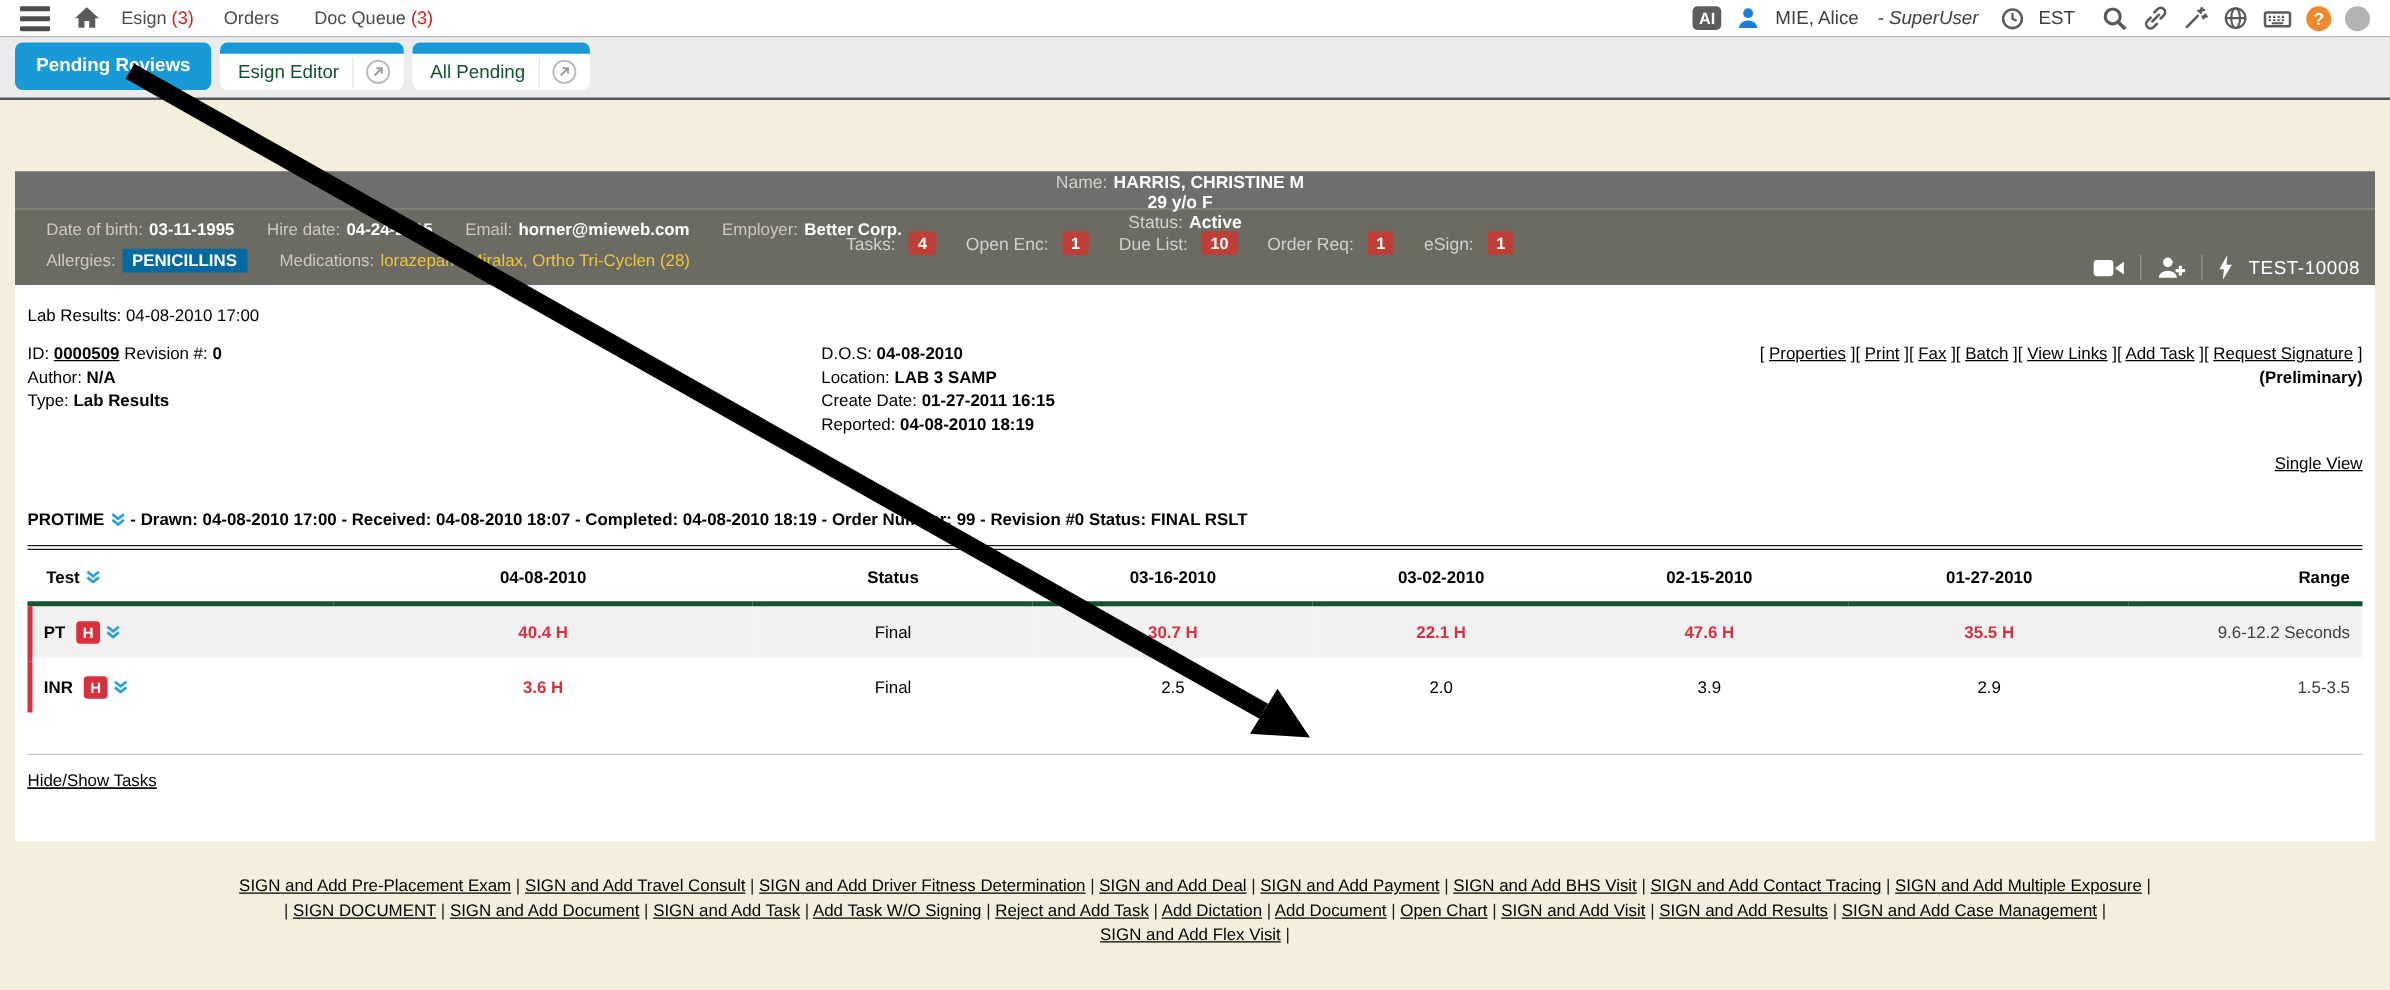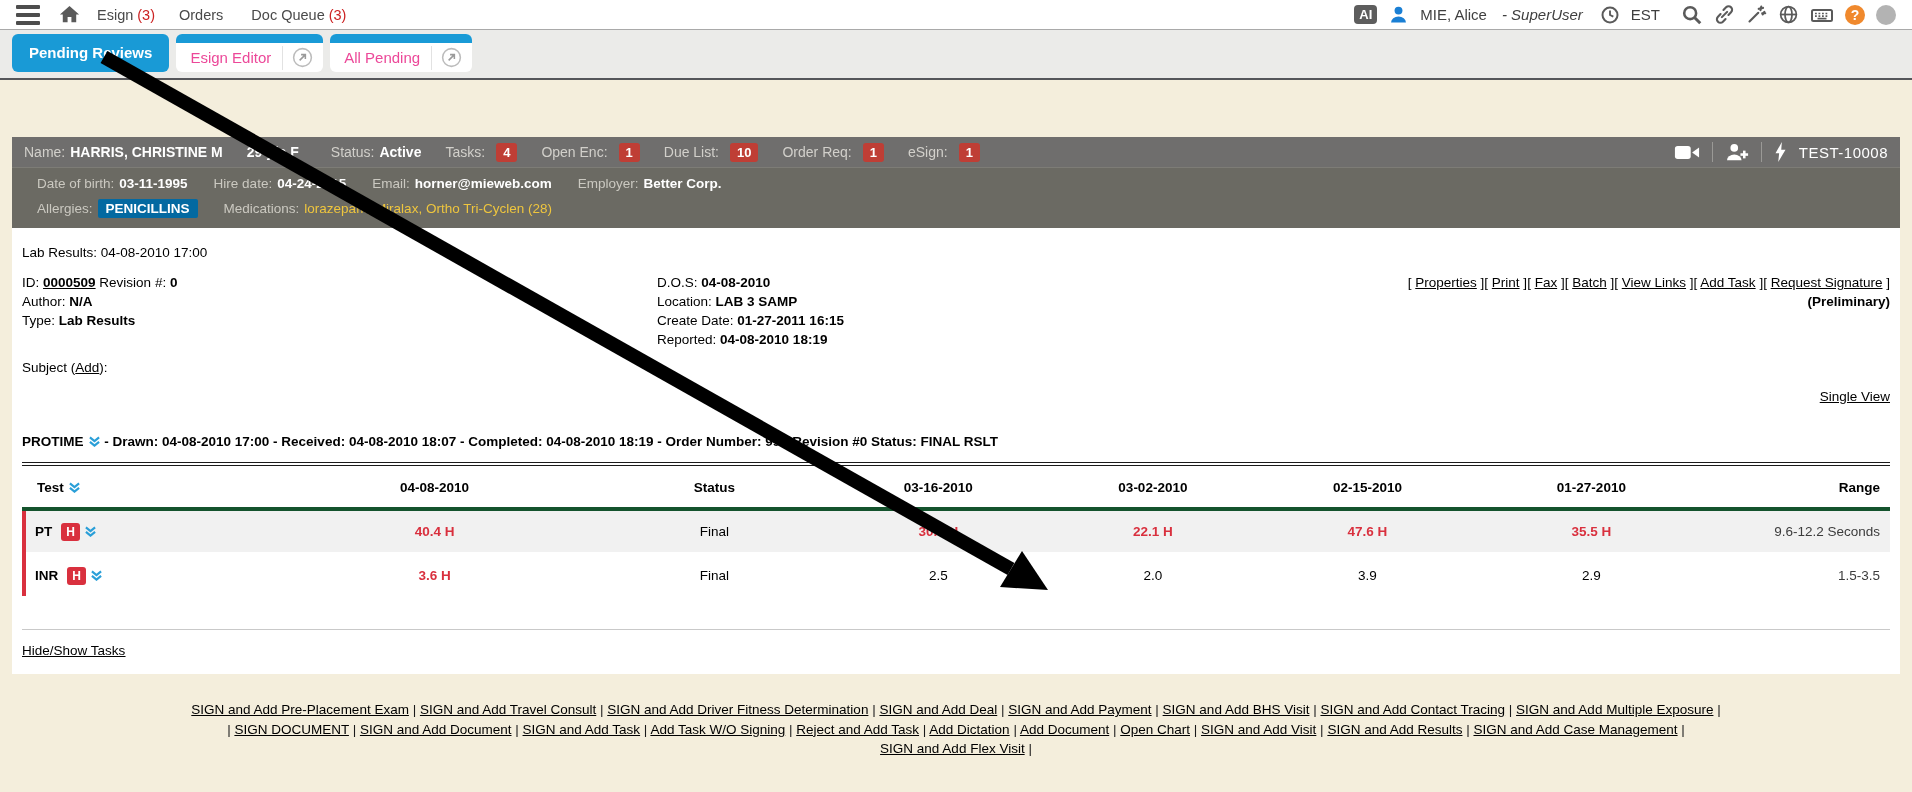--- a/index.html
+++ b/index.html
@@ -28,29 +28,29 @@
     font-weight:bold; font-size:14px; display:flex; align-items:center; justify-content:center; }
   .avatar-circle { width:20px; height:20px; border-radius:50%; background:#b3b3b3; }
 
   
   .tabstrip { height:50px; background:#ebebe9; border-bottom:2px solid #55565a;
     display:flex; align-items:flex-end; padding:0 0 6px 12px; gap:7px; }
   .tab { position:relative; height:38px; border-radius:6px; display:flex; align-items:center;
     font-size:15px; cursor:pointer; }
   .tab.active { background:#199ad6; color:#fff; font-weight:bold; padding:0 17px; }
   .tab.active .tab-label { line-height:38px; }
-  .tab.inactive { background:#fff; color:#ec4899; padding:9px 10px 0 14px; }
+  .tab.inactive { background:#fff; color:#14532d; padding:9px 10px 0 14px; }
   .tab-cap { position:absolute; top:0; left:0; right:0; height:9px; background:#199ad6;
     border-radius:6px 6px 0 0; }
   .tab-divider { width:1px; height:24px; background:#e2e2e2; margin:0 9px 0 11px; }
   .tab-ext { display:flex; align-items:center; }
 
   
   .patientbar1 { margin:57px 12px 0; height:30px; background:#6f6e6d; color:#fff;
-    display:flex; align-items:center; padding:0 12px; font-size:14px; white-space:nowrap; }
+    display:flex; align-items:center; padding:0 12px; font-size:14px; white-space:nowrap;flex-direction:column; }
   .pb-label { color:#d2d0cb; margin-right:5px; }
   .pb-value { font-weight:bold; }
   .count-badge { background:#bf3e35; color:#fff; font-weight:bold; font-size:13px;
     border-radius:3px; padding:2px 7px; margin-left:6px; cursor:pointer; }
   .pb-group { display:flex; align-items:center; margin-right:24px; }
   .pb-right { margin-left:auto; display:flex; align-items:center; gap:12px; }
   .pb-sep { width:1px; height:20px; background:#9a9996; }
   .chart-id { font-size:15px; letter-spacing:0.5px; }
 
   .patientbar2 { margin:0 12px; background:#6b6a63; border-top:1px solid #7d7c76;
@@ -335,23 +335,20 @@
         <span>Reported:</span>
         <span class="b">04-08-2010 18:19</span>
       </div>
     </div>
     <div class="meta-right">
       <div id="doc-toolbar"><span class="tb-item"><span>[ </span><a>Properties</a><span> ]</span></span><span class="tb-item"><span>[ </span><a>Print</a><span> ]</span></span><span class="tb-item"><span>[ </span><a>Fax</a><span> ]</span></span><span class="tb-item"><span>[ </span><a>Batch</a><span> ]</span></span><span class="tb-item"><span>[ </span><a>View Links</a><span> ]</span></span><span class="tb-item"><span>[ </span><a>Add Task</a><span> ]</span></span><span class="tb-item"><span>[ </span><a>Request Signature</a><span> ]</span></span></div>
       <div class="b">(Preliminary)</div>
     </div>
   </div>
 
-  <div class="subject-row">
-    <span>Subject (</span><a>Add</a><span>):</span>
-  </div>
 
   <div class="single-view">
     <a>Single View</a>
   </div>
 
   <div class="protime">
     <span>PROTIME</span><span class="chev-wrap" id="protime-chev">
         <svg viewBox="0 0 14 12" width="13" height="11">
           <g fill="none" stroke="#2a9fd8" stroke-width="2.4">
             <path d="M2 1.5 L7 5.5 L12 1.5"></path>

